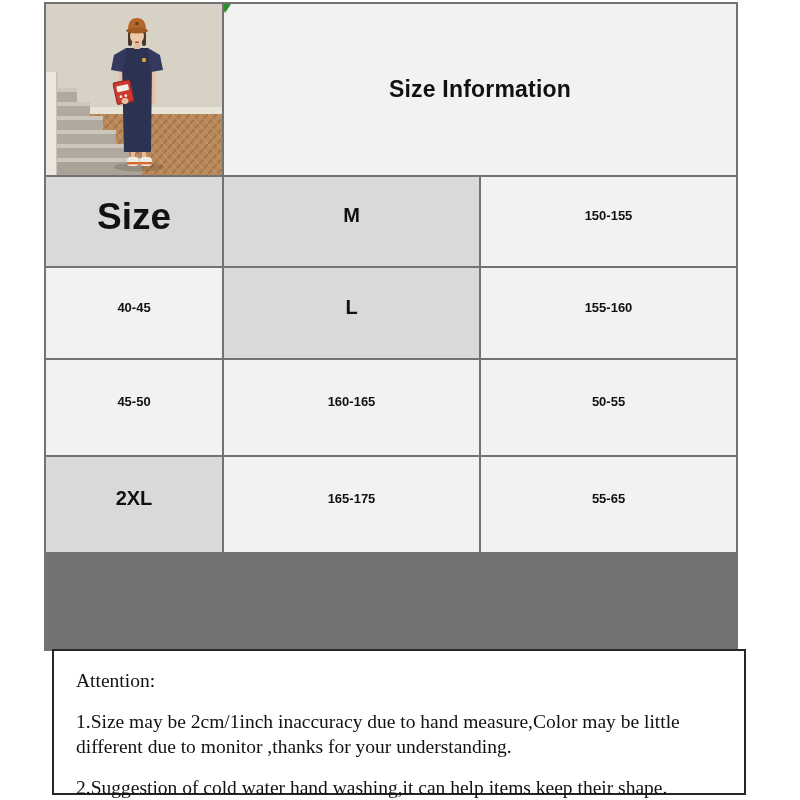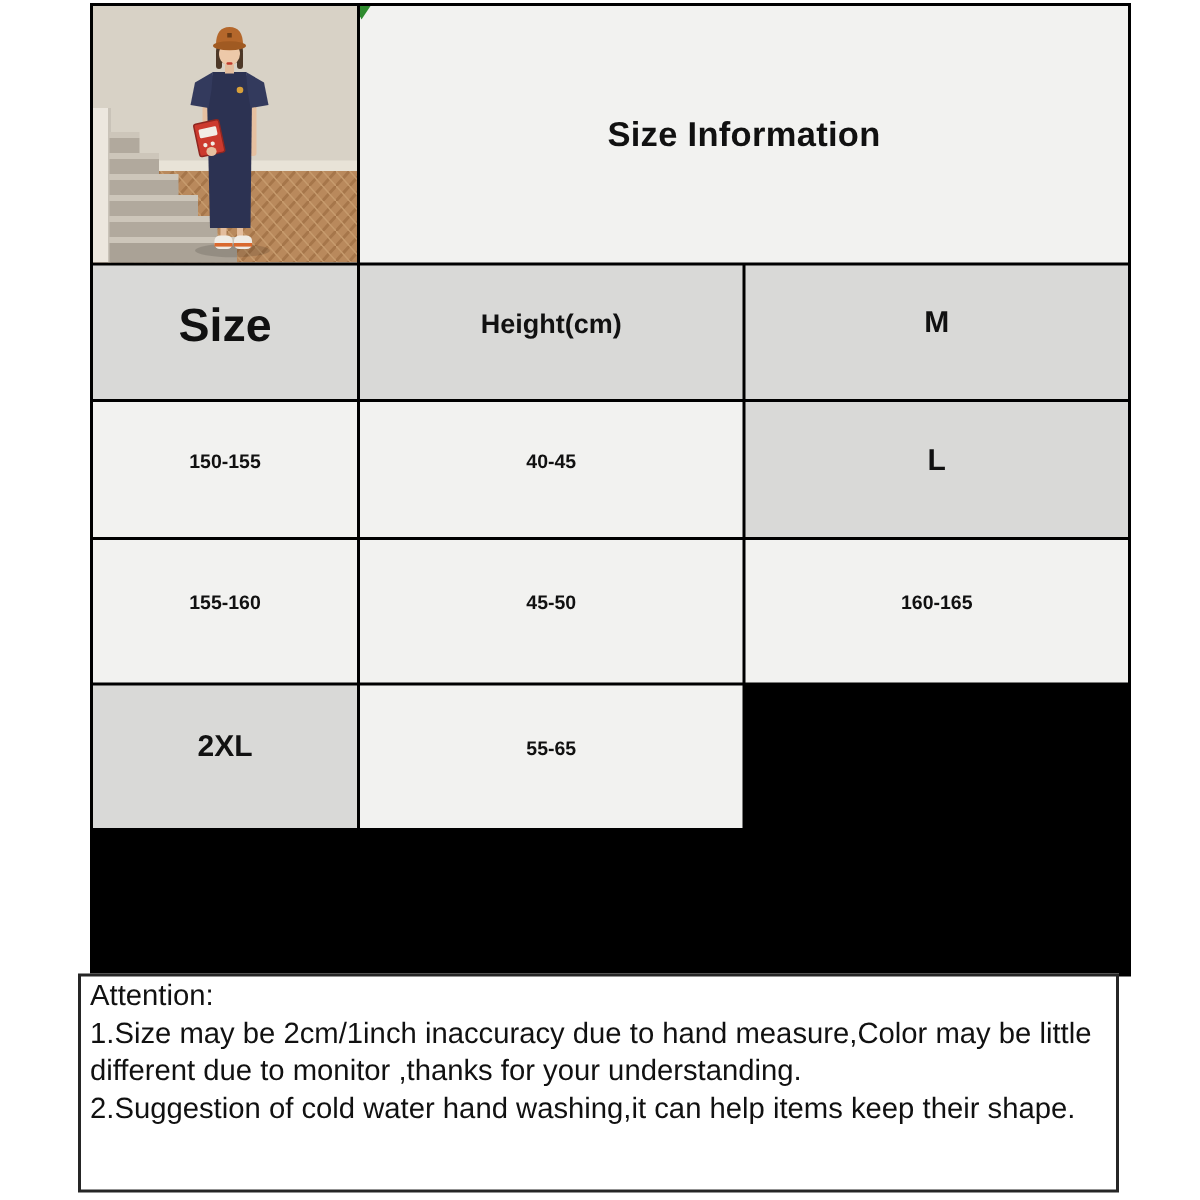--- a/index.html
+++ b/index.html
@@ -2,52 +2,52 @@
 <html><head>
 <meta charset="utf-8">
 <style>
   html,body { margin:0; padding:0; background:#ffffff; }
   .canvas {
     position:relative; width:800px; height:800px; background:#ffffff;
     font-family:"Liberation Sans", sans-serif; color:#111; overflow:hidden;
   }
   
   .size-table {
-    position:absolute; left:60px; top:2px; width:694px; height:649px;
+    position:absolute; left:44px; top:2px; width:694px; height:649px;
     display:grid; box-sizing:border-box;
     grid-template-columns:176px 255px 255px;
     grid-template-rows:171px 89px 90px 95px 95px 95px;
-    gap:2px; padding:2px; background:#000000;
+    gap:2px; padding:2px; background:#737373;
   }
   .cell {
     display:flex; align-items:center; justify-content:center;
     box-sizing:border-box; overflow:hidden;
   }
   .photo-cell { background:#d9d2c5; padding:0; }
   .photo-cell svg { display:block; }
   .sizeinfo-cell {
     grid-column:2 / 4; background:#f2f2f0; position:relative;
     font-size:23px; font-weight:bold; letter-spacing:0.2px;
   }
   .corner-flag {
     position:absolute; top:0; left:-3px; width:0; height:0;
     border-top:9px solid #2e8b2e;
     border-left:4px solid transparent;
     border-right:6px solid transparent;
   }
   .head-cell { background:#d9d9d7; font-weight:bold; font-size:18px; padding-bottom:10px; }
-  .head-cell.size-col { font-size:31px; }
+  .head-cell.size-col { font-size:37px; }
   .label-cell { background:#d9d9d7; font-weight:bold; font-size:20px; padding-bottom:12px; }
   .value-cell { background:#f2f2f0; font-weight:bold; font-size:13px; padding-bottom:12px; }
   .attention-box {
     position:absolute; left:52px; top:649px; width:694px; height:146px;
     box-sizing:border-box; border:2px solid #262626; background:#ffffff;
     padding:1px 8px 0 6px; font-size:19.5px; line-height:25px;
   }
-  .attention-box .note { margin:0; }
+  .attention-box .note { margin:16px;font-family:Liberation Serif, serif; }
 </style>
 </head>
 <body>
 
 <div class="canvas">
 
   <div class="size-table">
 
     <div class="cell photo-cell">
       <svg width="176" height="171" viewBox="0 0 176 171" xmlns="http://www.w3.org/2000/svg">
@@ -125,33 +125,34 @@
         </g>
       </svg>
     </div>
 
     <div class="cell sizeinfo-cell">
       <span class="corner-flag"></span>
       <span>Size Information</span>
     </div>
 
     <div class="cell head-cell size-col">Size</div>
-    <div class="cell head-cell">Height(cm)</div>
 
     <div class="cell label-cell">M</div>
     <div class="cell value-cell">150-155</div>
     <div class="cell value-cell">40-45</div>
 
     <div class="cell label-cell">L</div>
     <div class="cell value-cell">155-160</div>
     <div class="cell value-cell">45-50</div>
 
     <div class="cell value-cell">160-165</div>
+    <div class="cell value-cell">50-55</div>
 
     <div class="cell label-cell">2XL</div>
+    <div class="cell value-cell">165-175</div>
     <div class="cell value-cell">55-65</div>
 
   </div>
 
   <div class="attention-box">
     <div class="note">Attention:</div>
     <div class="note">1.Size may be 2cm/1inch inaccuracy due to hand measure,Color may be little different due to monitor ,thanks for your understanding.</div>
     <div class="note">2.Suggestion of cold water hand washing,it can help items keep their shape.</div>
   </div>
 

